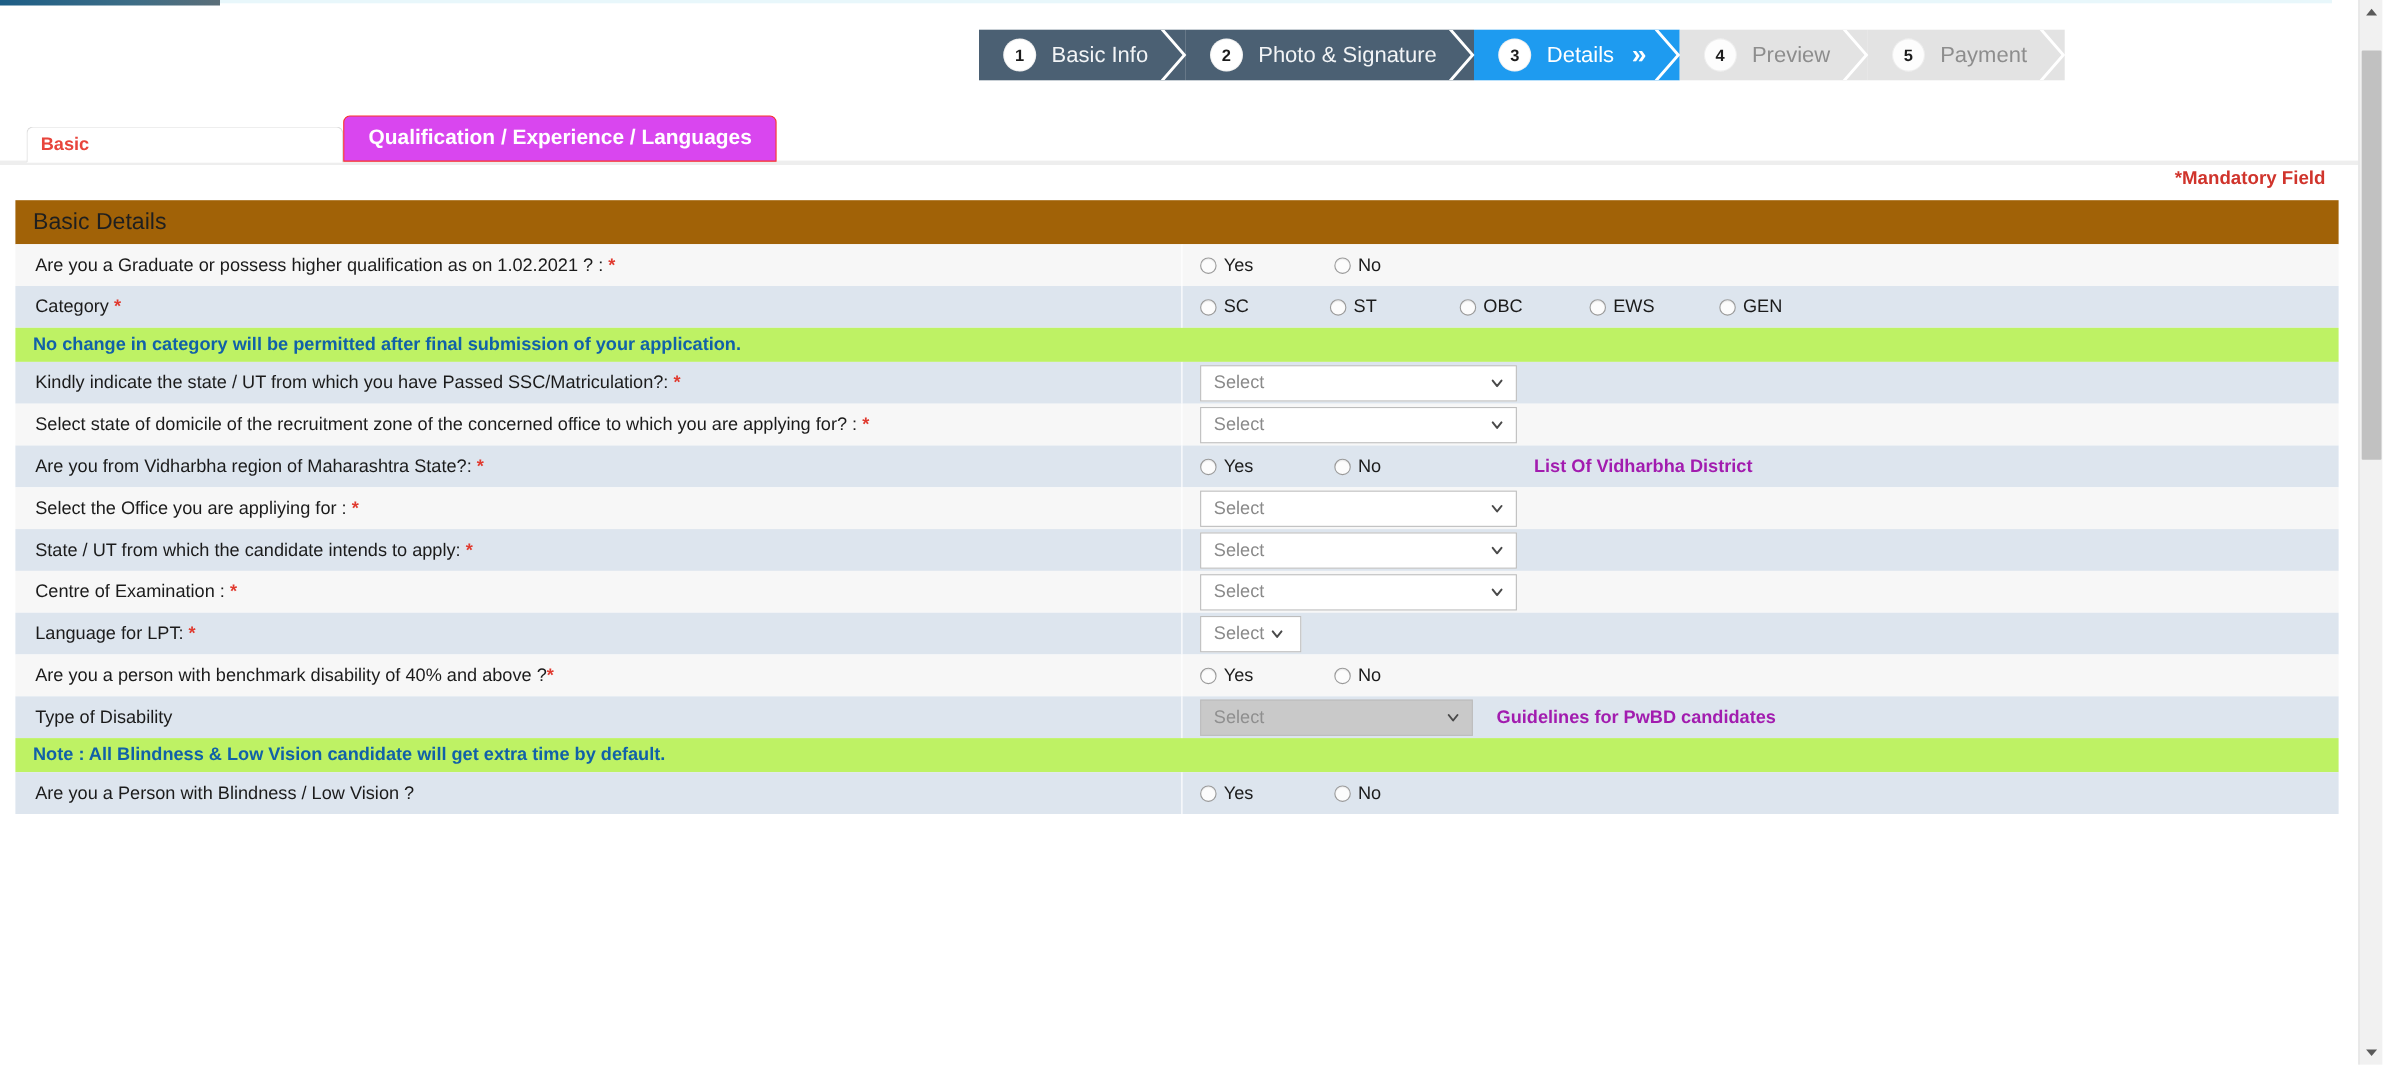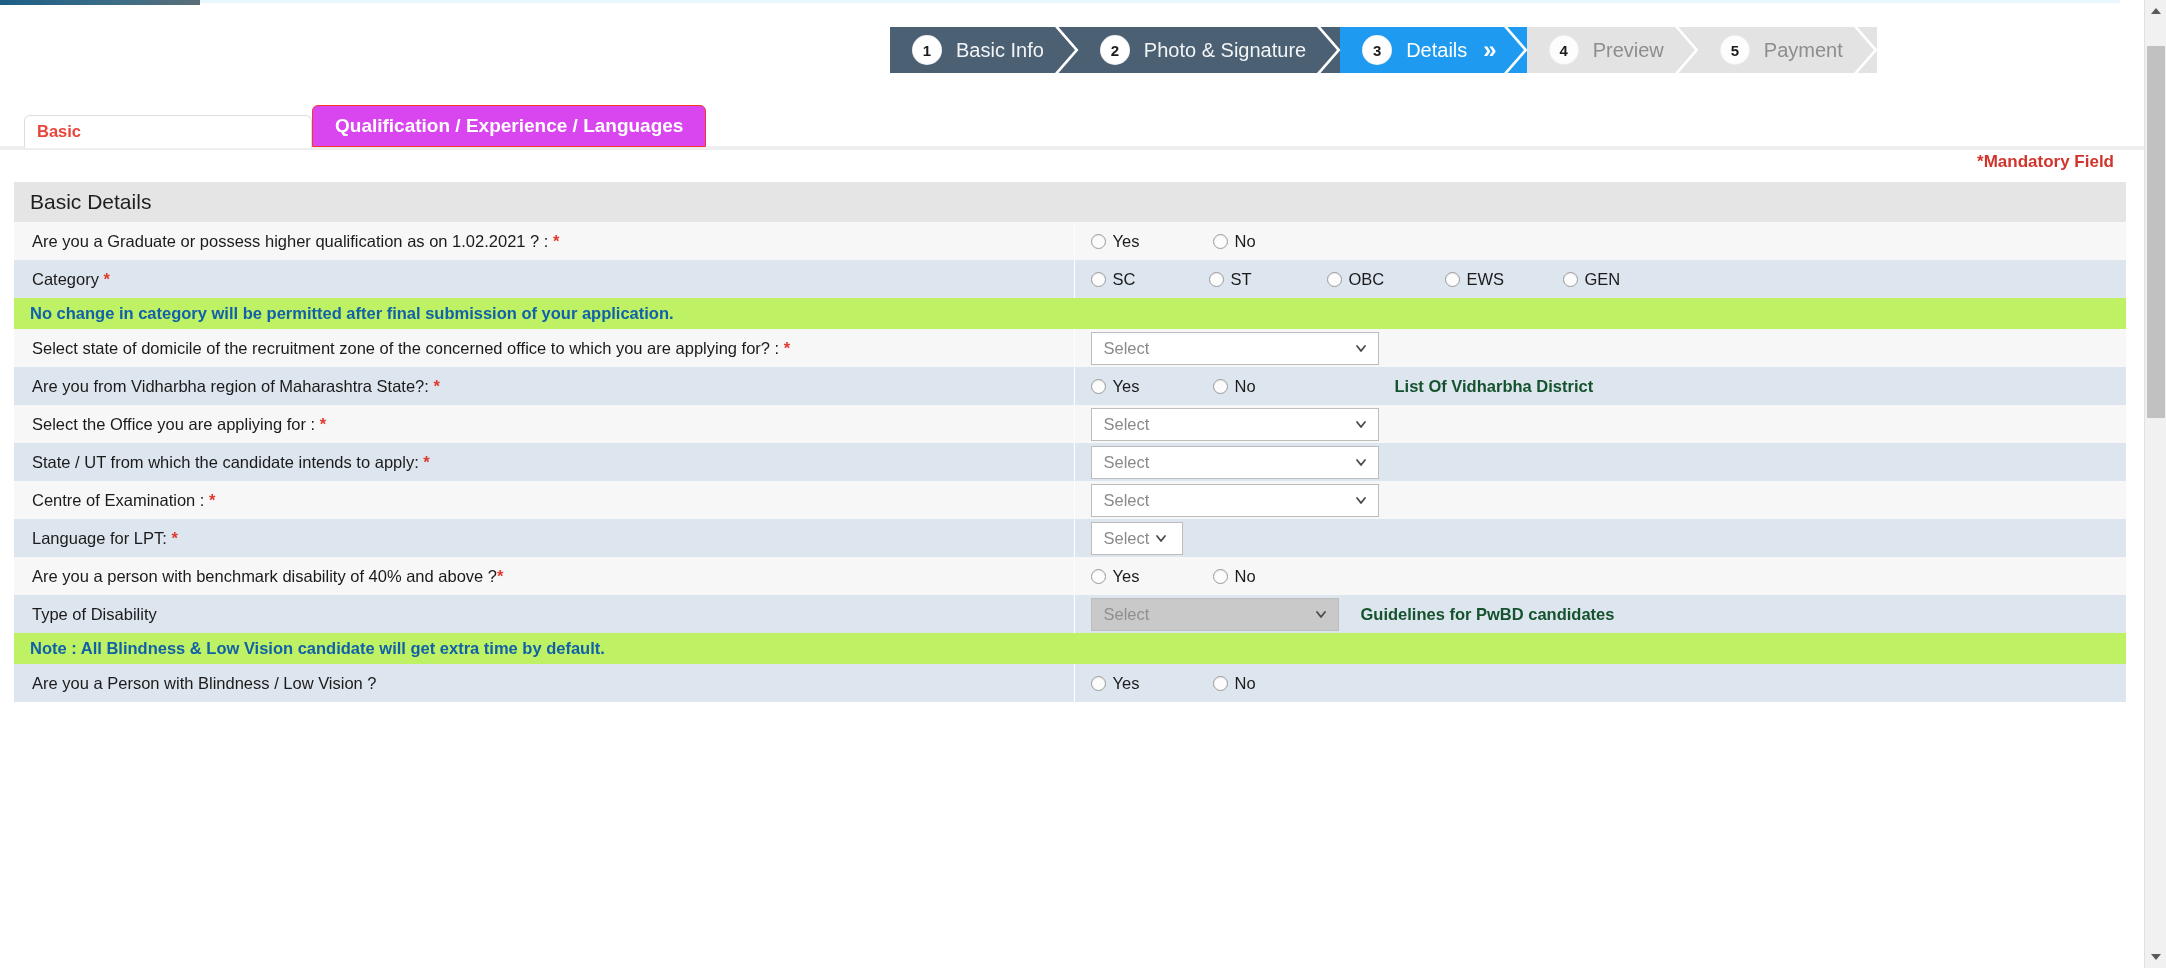--- a/index.html
+++ b/index.html
@@ -144,21 +144,21 @@
   }
 
   
   .form {
     position: absolute;
     top: 182px; left: 14px;
     width: 2112px;
     border-collapse: collapse;
   }
   .section-head {
-    background: #e5e5e5;
+    background: #a16207;
     color: #1f1f1f;
     font-size: 21px;
     height: 40px;
     padding-left: 16px;
     text-align: left;
     font-weight: normal;
   }
 
   .row { height: 38px; }
   .row.odd  { background: #f7f7f7; }
@@ -199,21 +199,21 @@
     border: 1px solid #9a9a9a;
     background: #fcfcfc;
     margin-right: 7px;
     flex: 0 0 auto;
     box-shadow: 0 1px 1px rgba(0,0,0,0.07) inset;
   }
   .rw-yes { width: 112px; }
   .rw-cat { width: 108px; }
 
   .inline-link {
-    color: #14532d;
+    color: #a21caf;
     font-size: 16.5px;
     font-weight: bold;
     margin-left: 60px;
     white-space: nowrap;
     text-align: right;
   }
   .inline-link.pwbd { margin-left: 22px; }
 
   
   .sel {
@@ -381,20 +381,35 @@
                 <label class="radio-item rw-cat">
                   <span class="radio-dot"></span>
                   <span>GEN</span>
                 </label>
               </div>
             </td>
           </tr>
           <tr class="note-row odd">
             <td colspan="2">No change in category will be permitted after final submission of your application.</td>
           </tr>
+          <tr class="row even">
+            <td class="lab"><span>Kindly indicate the state / UT from which you have Passed SSC/Matriculation?: </span><span class="req">*</span></td>
+            <td class="ctl">
+              <div style="display: flex; align-items: center;">
+                <div class="sel">
+                  <span>Select</span>
+                  <span class="caret">
+                    <svg width="12" height="12" viewBox="0 0 12 12">
+                      <path d="M2 4 L6 9 L10 4" stroke="#4a4a4a" stroke-width="1.8" fill="none" stroke-linecap="round" stroke-linejoin="round"></path>
+                    </svg>
+                  </span>
+                </div>
+              </div>
+            </td>
+          </tr>
           <tr class="row odd">
             <td class="lab"><span>Select state of domicile of the recruitment zone of the concerned office to which you are applying for? : </span><span class="req">*</span></td>
             <td class="ctl">
               <div style="display: flex; align-items: center;">
                 <div class="sel">
                   <span>Select</span>
                   <span class="caret">
                     <svg width="12" height="12" viewBox="0 0 12 12">
                       <path d="M2 4 L6 9 L10 4" stroke="#4a4a4a" stroke-width="1.8" fill="none" stroke-linecap="round" stroke-linejoin="round"></path>
                     </svg>

